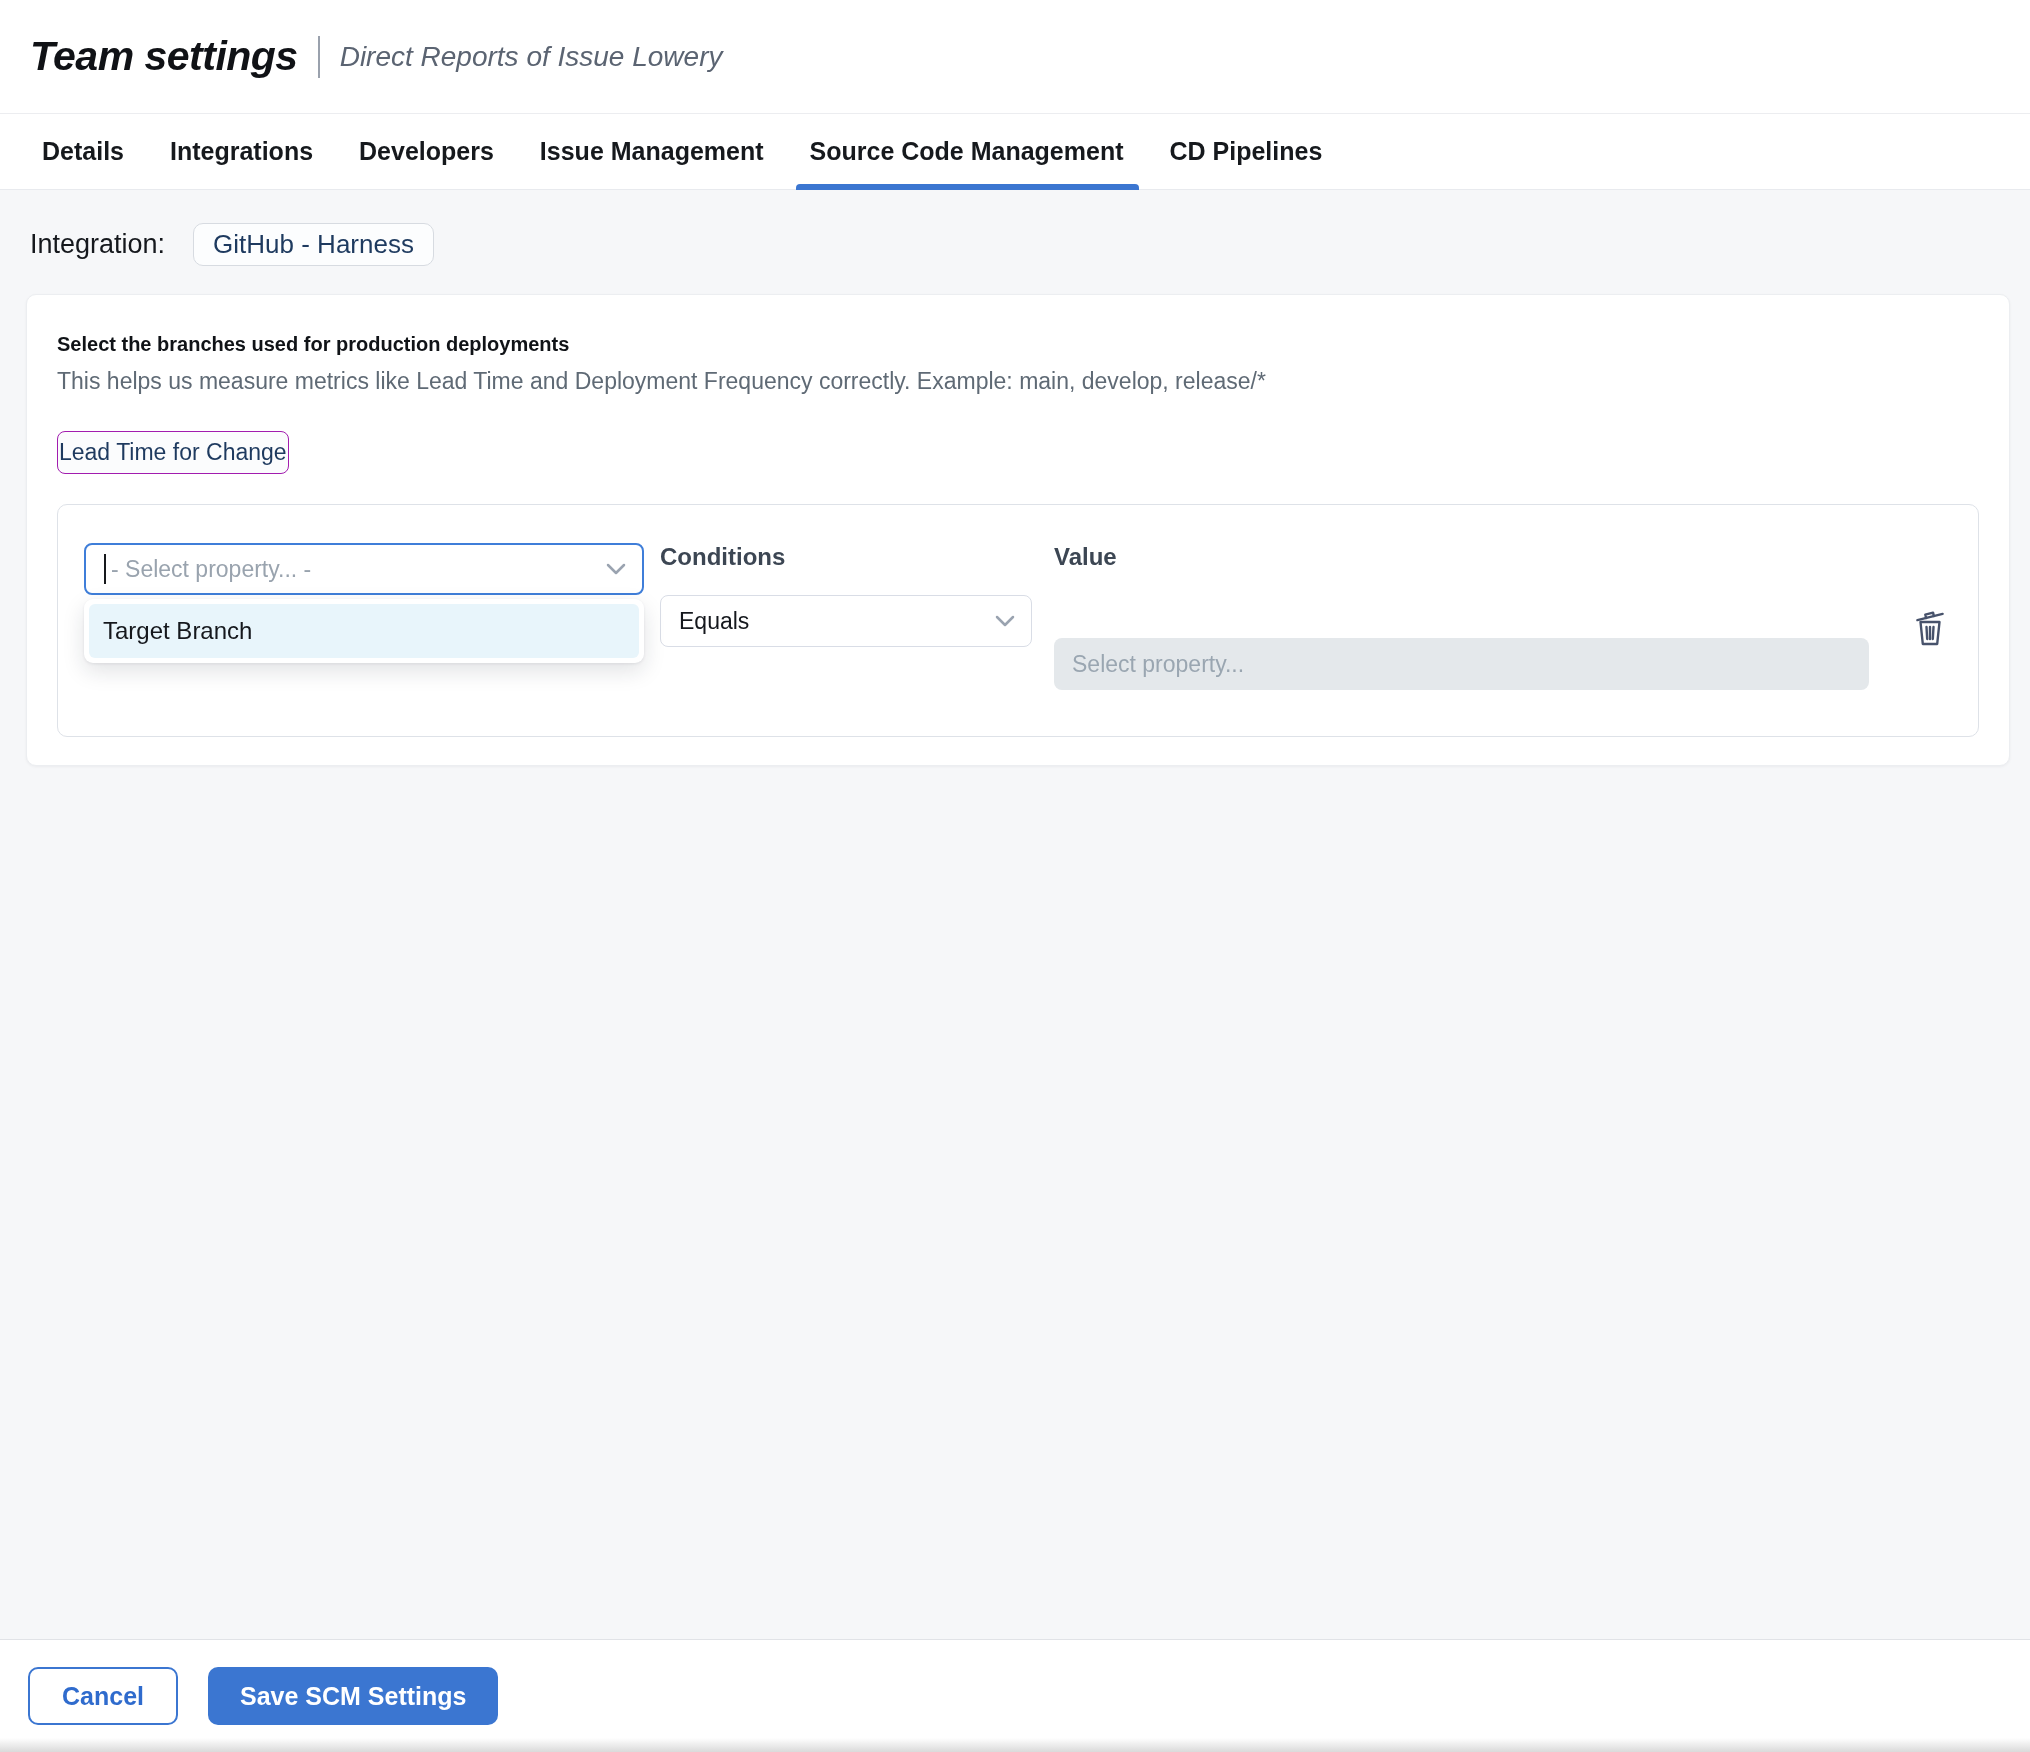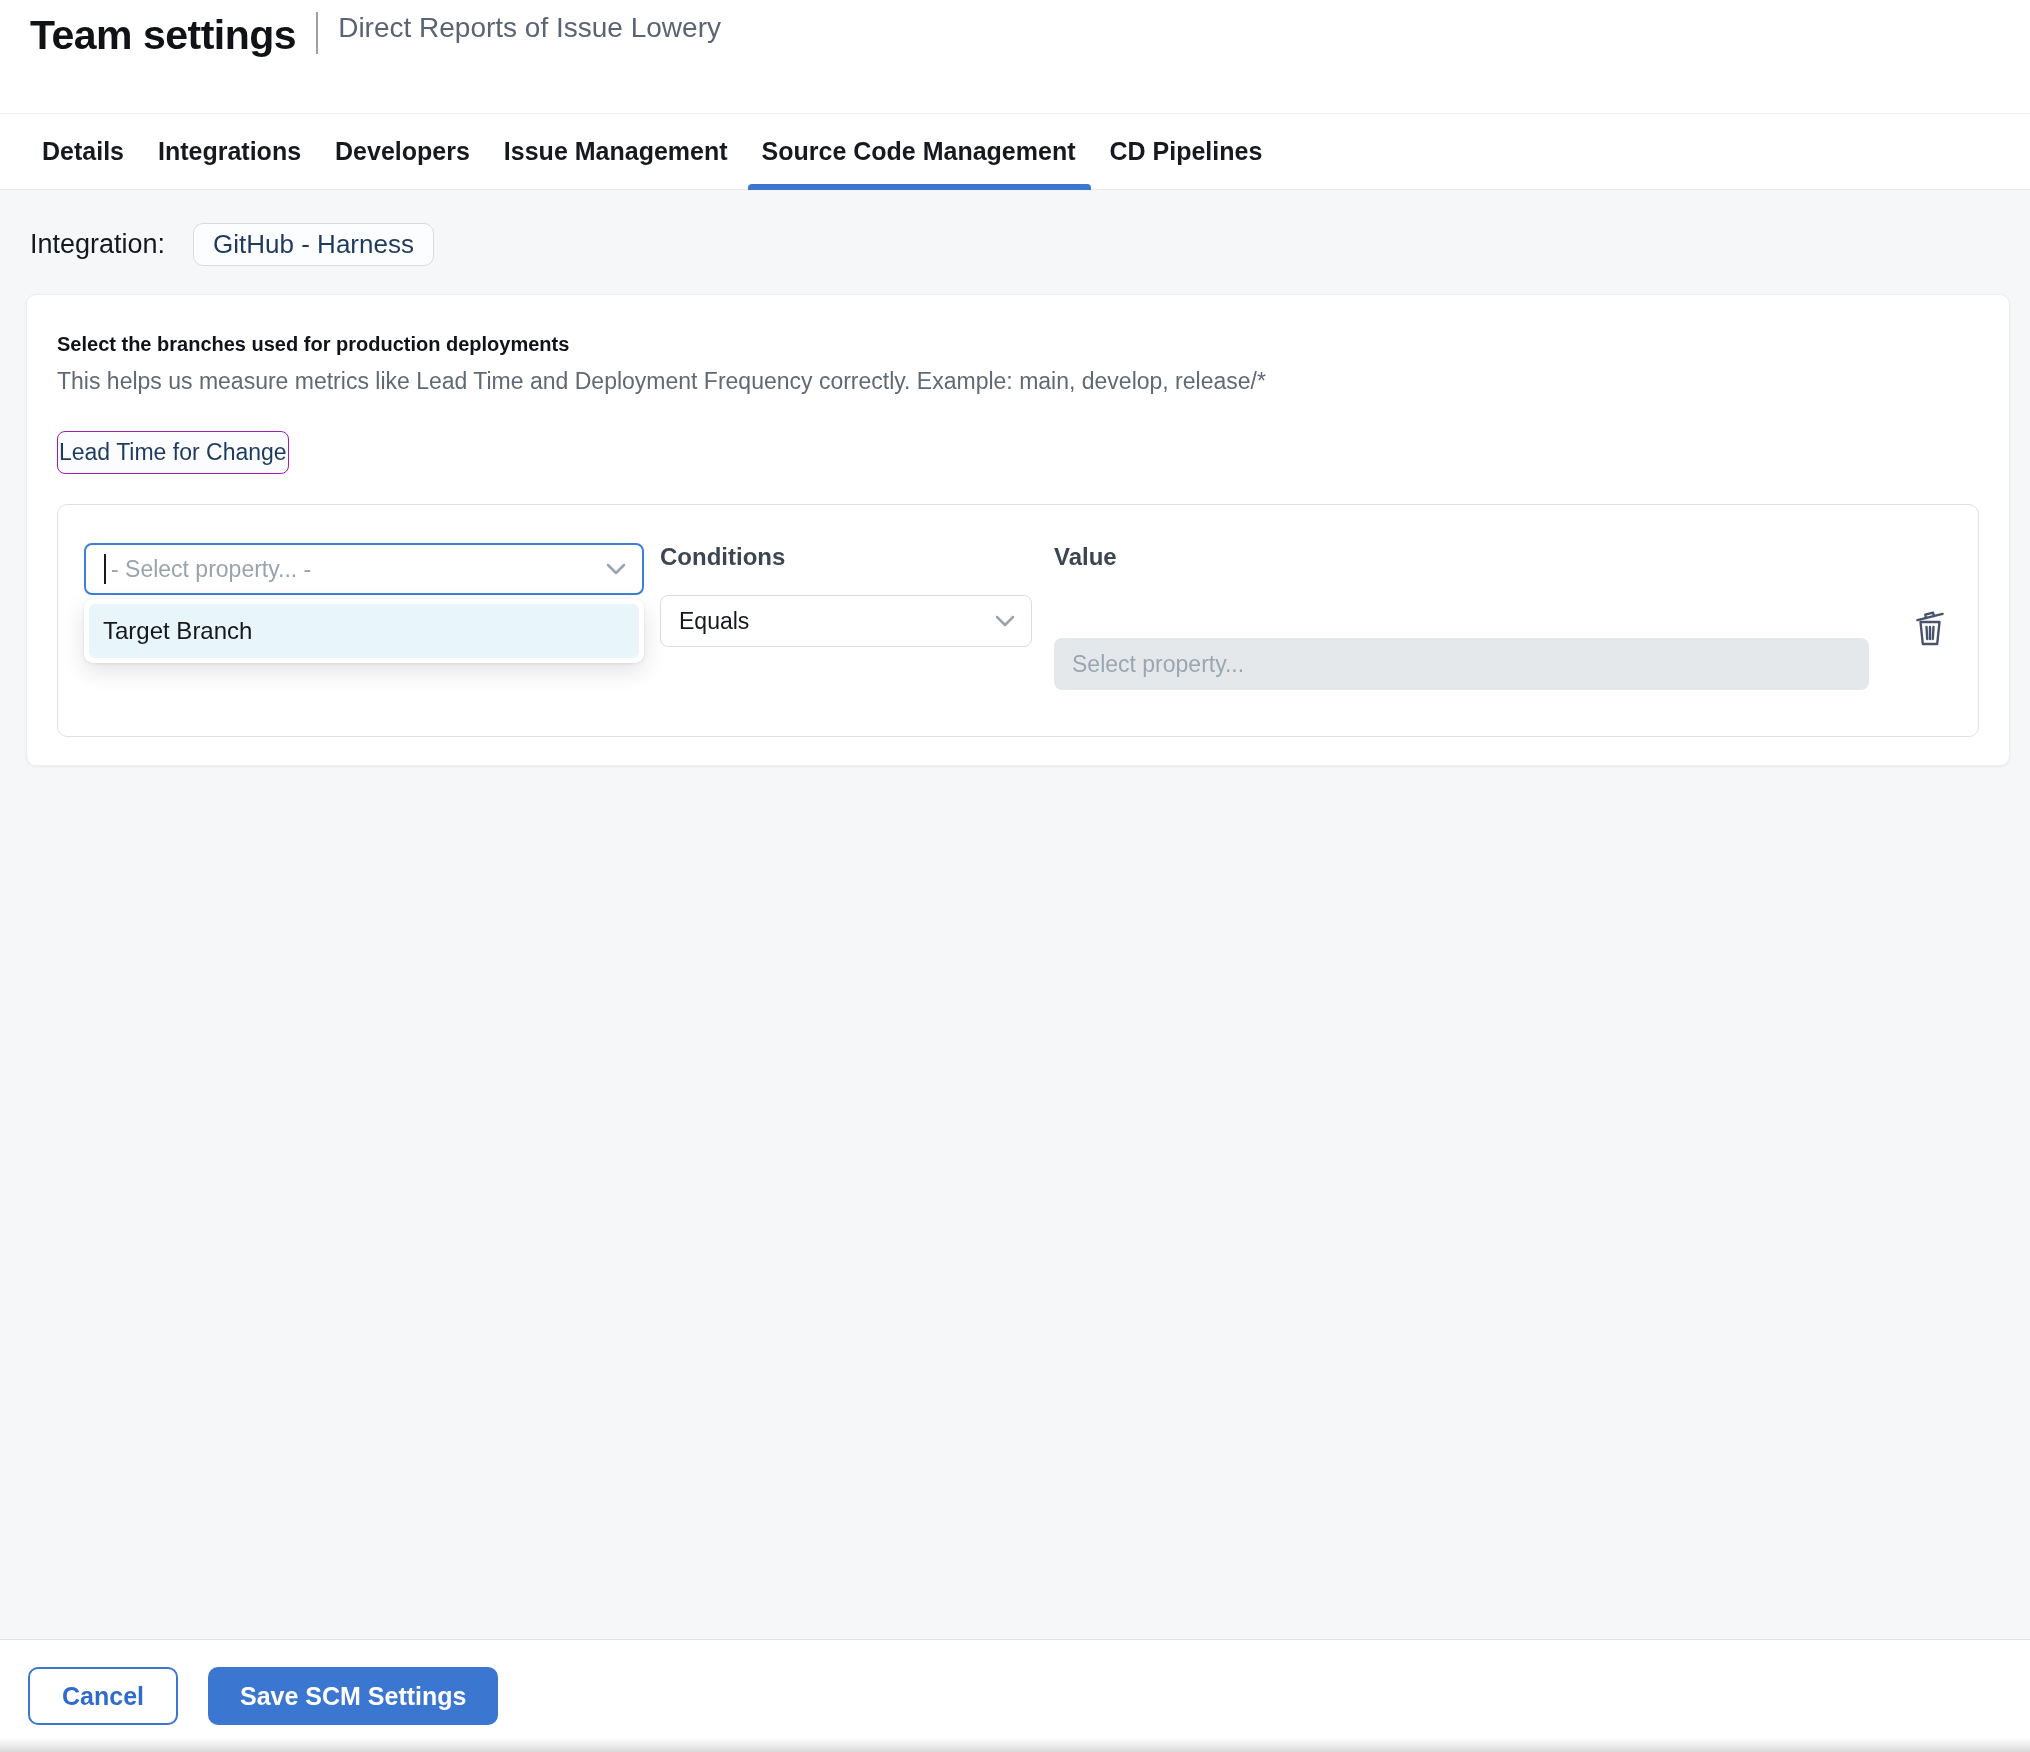--- a/index.html
+++ b/index.html
@@ -14,29 +14,29 @@
   *{box-sizing:border-box;margin:0;padding:0;}
   html,body{margin:0;padding:0;}
   body{
     width:2030px;height:1752px;overflow:hidden;
     font-family:"Liberation Sans", sans-serif;
     background:#fff;color:#15181D;
   }
   .page{width:2030px;height:1752px;display:flex;flex-direction:column;position:relative;background:#fff;}
 
   
-  .header{height:113px;display:flex;align-items:flex-start;padding:12px 30px;background:#fff;}
+  .header{height:113px;display:flex;align-items:center;padding:12px 30px;background:#fff;font-style:italic;}
   .page-title{font-size:41px;font-weight:800;letter-spacing:-0.5px;color:#101216;}
   .title-sep{width:2px;height:42px;background:#9AA1AD;margin:0 20px;flex:0 0 auto;}
   .page-subtitle{font-size:28px;color:#5B6472;font-weight:400;}
 
   
   .tabbar{
     height:77px;background:#fff;border-top:1px solid #ECEDF0;border-bottom:1px solid var(--hairline);
-    display:flex;align-items:center;padding:0 42px;gap:34px;
+    display:flex;align-items:center;padding:0 42px;gap:46px;
   }
   .tab{font-size:25px;font-weight:600;color:#16191D;position:relative;height:100%;display:flex;align-items:center;cursor:pointer;white-space:nowrap;}
   .tab.active::after{
     content:"";position:absolute;left:-14px;right:-15px;bottom:-1px;height:6px;
     background:var(--accent-blue);border-radius:4px 4px 0 0;
   }
 
   
   .content{flex:1;background:var(--page-bg);padding:33px 0 0 0;}
   .integration-row{display:flex;align-items:center;gap:28px;margin:0 30px;}

